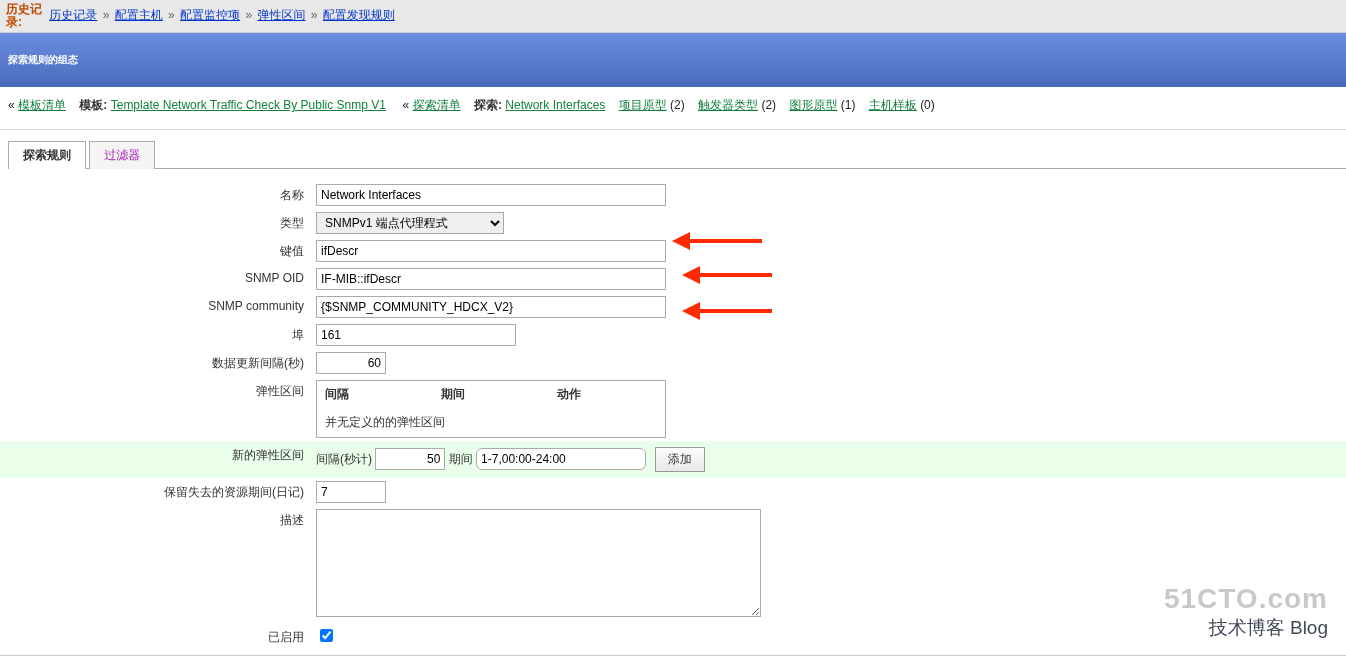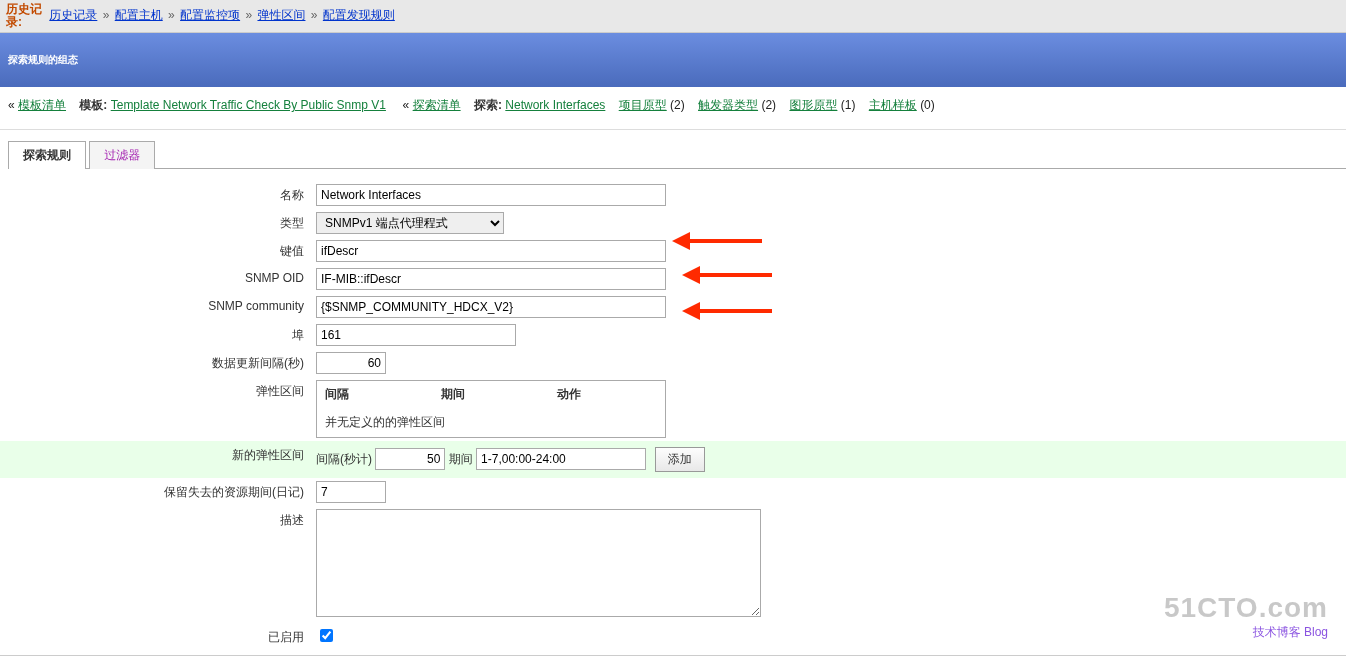--- a/index.html
+++ b/index.html
@@ -115,21 +115,21 @@
   right: 18px;
   bottom: 18px;
   font-family: "Arial Black", Arial, sans-serif;
   color: #bbb;
   text-align: right;
   opacity: 0.8;
   user-select: none;
   pointer-events: none;
 }
 .watermark .l1 { font-size: 28px; letter-spacing: 1px; font-weight: 900;}
-.watermark .l2 { font-size: 12px; color: #6d28d9;}
+.watermark .l2 { font-size: 19px; color: #0f172a;}
 .arrow {
   position: absolute;
   color: #ff2a00;
   pointer-events: none;
 }
 .form-wrapper { position: relative; }
 </style>
 </head>
 <body>
 
@@ -250,21 +250,21 @@
               </table>
       </div>
     </td>
   </tr>
   <tr class="flexrow">
     <td class="label">新的弹性区间</td>
     <td>
       <span>间隔(秒计)</span>
       <input type="text" class="tinyinput" value="50" style="">
       <span>期间</span>
-      <input type="text" style="width: 160px;" value="1-7,00:00-24:00">
+      <input type="text" style="width: 160px; border-radius: 6px;" value="1-7,00:00-24:00">
       &nbsp;<span class="btn">添加</span>
     </td>
   </tr>
   <tr>
     <td class="label">保留失去的资源期间(日记)</td>
     <td><input type="text" class="tinyinput" style="text-align: left;" value="7"></td>
   </tr>
   <tr>
     <td class="label">描述</td>
     <td><textarea rows="7" cols="58" style=""></textarea></td>

